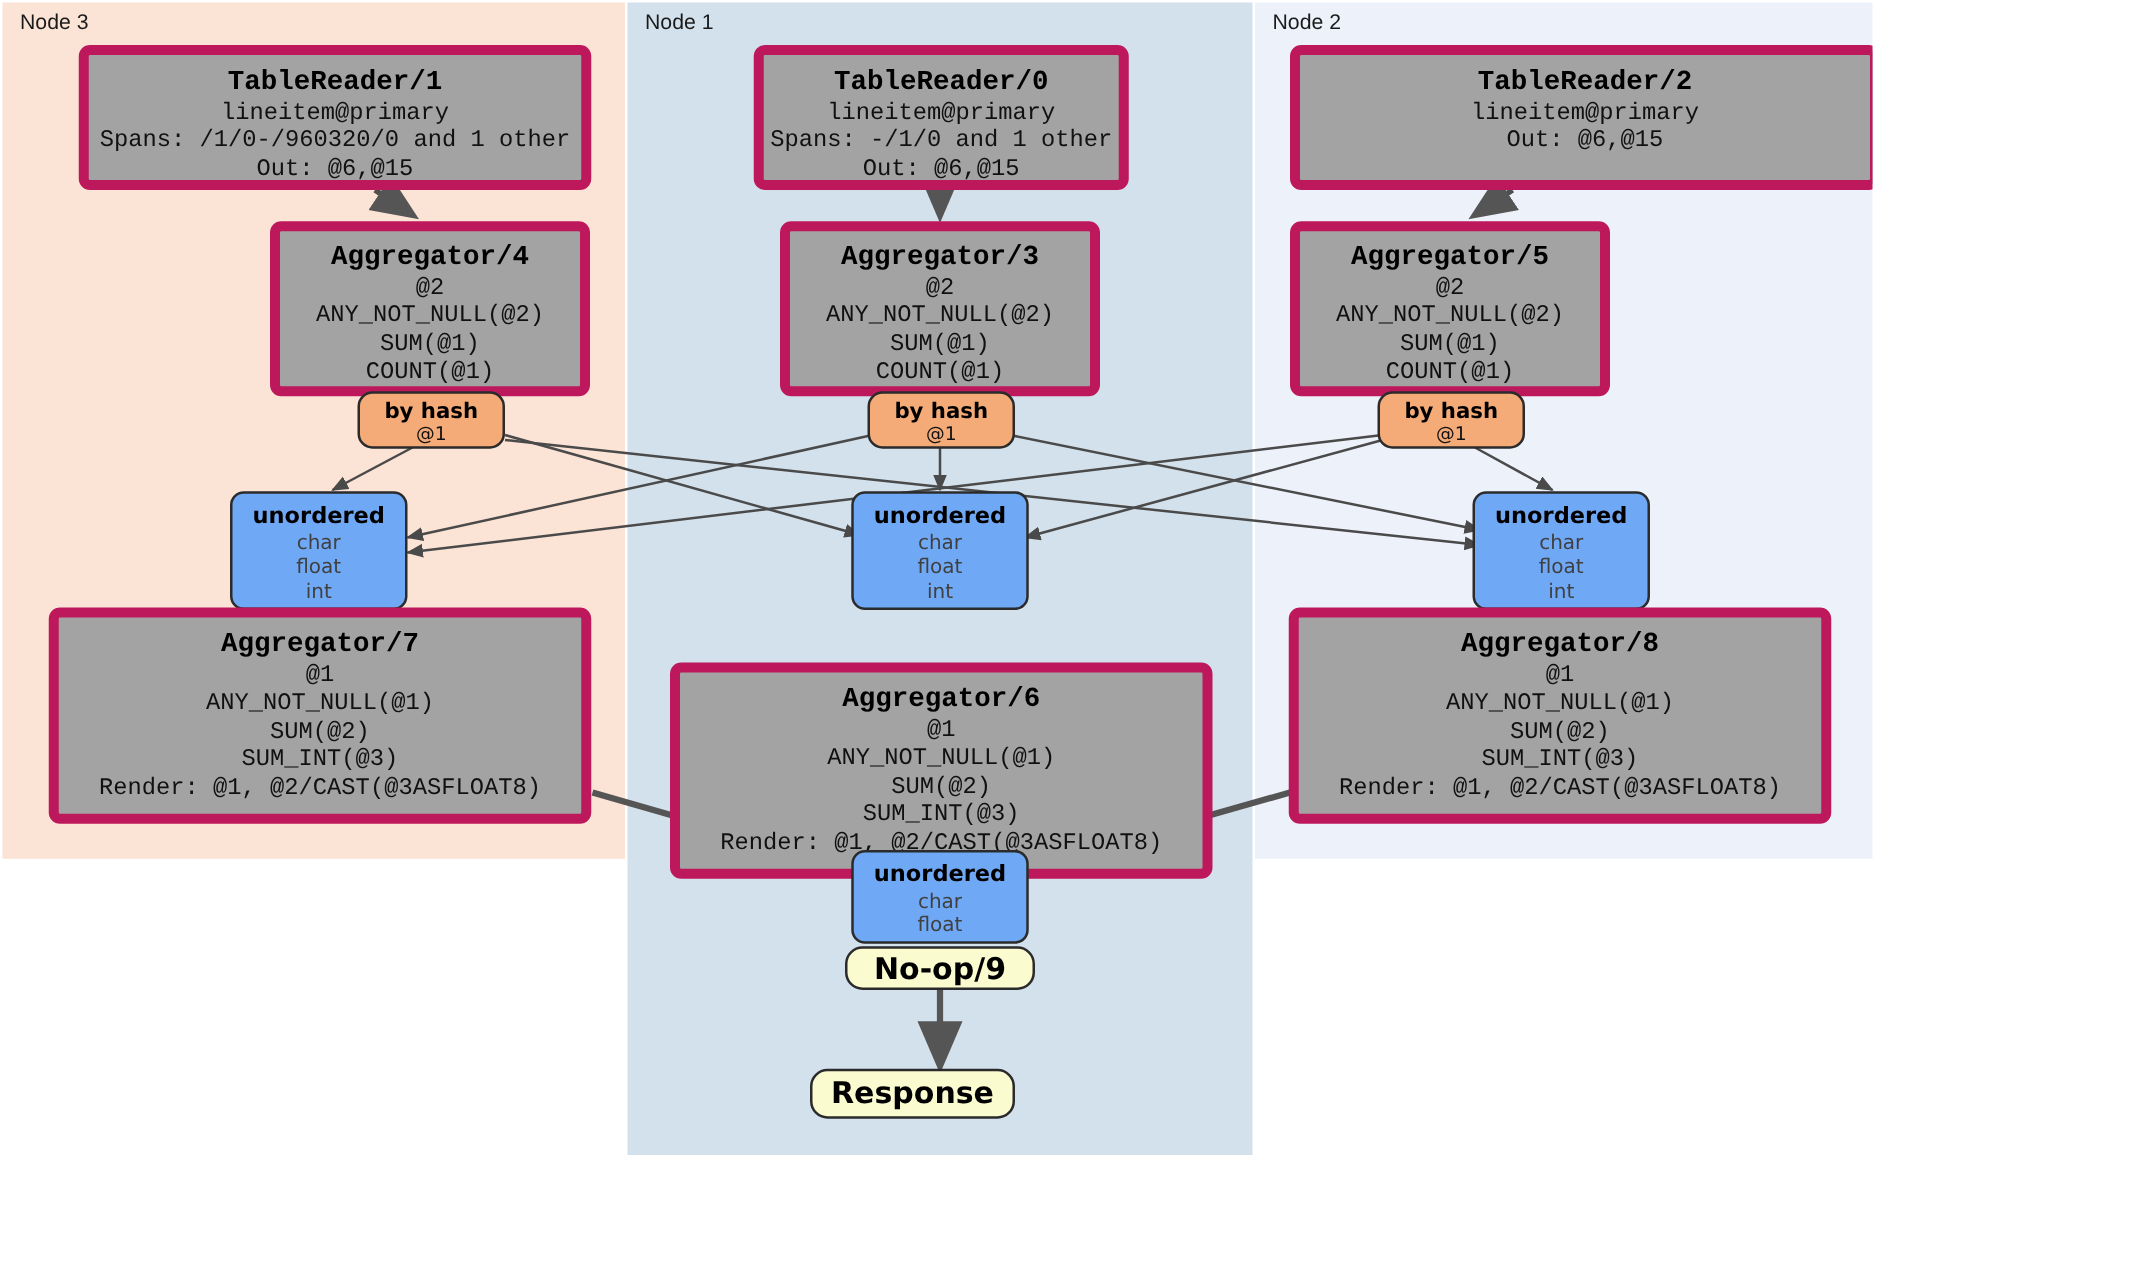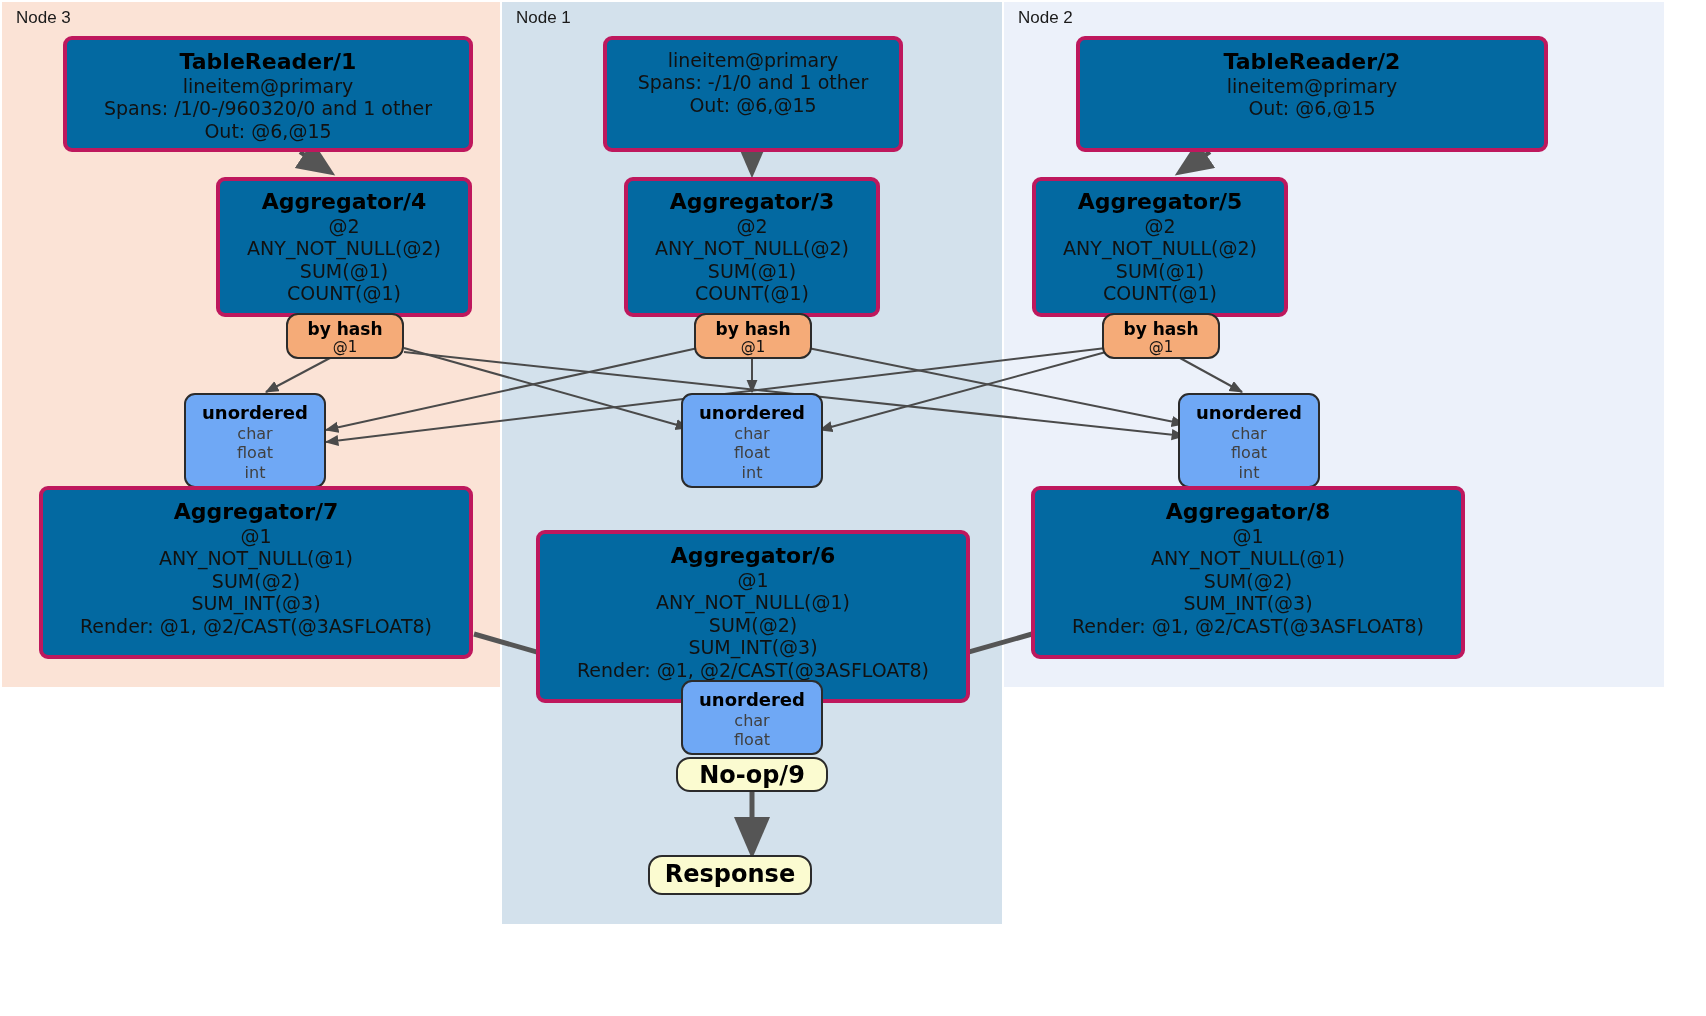--- a/index.html
+++ b/index.html
@@ -1,26 +1,26 @@
 <!DOCTYPE html>
 <html><head>
 <meta charset="utf-8">
 <title>Distributed SQL Physical Plan</title>
 <style>
   html,body{margin:0;padding:0;background:#ffffff;}
   body{font-family:"DejaVu Sans","Liberation Sans",sans-serif;}
-  #stage{position:relative;width:1664px;height:1016px;overflow:hidden;background:#ffffff;}
+  #stage{position:relative;width:1498px;height:1016px;overflow:hidden;background:#ffffff;}
 
   .node-panel{position:absolute;box-sizing:border-box;}
   .node-label{position:absolute;font-size:17px;color:#1a1a1a;font-family:"Liberation Sans","DejaVu Sans",sans-serif;}
 
   svg.edges{position:absolute;left:0;top:0;width:1706px;height:1016px;overflow:visible;}
 
-  .gbox{position:absolute;box-sizing:border-box;border:4px solid #be185d;border-radius:9px;
-        background:#0369a1;text-align:center;line-height:1.18;}
+  .gbox{position:absolute;box-sizing:border-box;border:8px solid #be185d;border-radius:9px;
+        background:#a3a3a3;text-align:center;line-height:1.18;font-family:Liberation Mono, monospace;}
   .gbox .ttl{font-weight:bold;font-size:22px;color:#000;display:block;}
   .gbox .ln{font-size:19px;color:#111;display:block;}
 
   .router{position:absolute;box-sizing:border-box;border:2px solid #2b2b2b;border-radius:12px;
           background:#f5ab78;text-align:center;line-height:1.1;}
   .router .ttl{font-weight:bold;font-size:17px;color:#000;display:block;}
   .router .ln{font-size:15px;color:#111;display:block;}
 
   .recv{position:absolute;box-sizing:border-box;border:2px solid #2b2b2b;border-radius:11px;
         background:#6fa8f5;text-align:center;line-height:1.22;}
@@ -82,26 +82,27 @@
   </svg>
 
   <div class="gbox" style="left:63px;top:36px;width:410px;height:116px;padding-top:9px;">
     <span class="ttl">TableReader/1</span>
     <span class="ln">lineitem@primary</span>
     <span class="ln">Spans: /1/0-/960320/0 and 1 other</span>
     <span class="ln">Out: @6,@15</span>
   </div>
 
   <div class="gbox" style="left:603px;top:36px;width:300px;height:116px;padding-top:9px;">
+    <span class="ttl">TableReader/0</span>
     <span class="ln">lineitem@primary</span>
     <span class="ln">Spans: -/1/0 and 1 other</span>
     <span class="ln">Out: @6,@15</span>
   </div>
 
-  <div class="gbox" style="left:1032px;top:36px;width:472px;height:116px;padding-top:9px;margin-left:44px;">
+  <div class="gbox" style="left:1032px;top:36px;width:472px;height:116px;padding-top:9px;">
     <span class="ttl">TableReader/2</span>
     <span class="ln">lineitem@primary</span>
     <span class="ln">Out: @6,@15</span>
   </div>
 
   <div class="gbox" style="left:216px;top:177px;width:256px;height:140px;padding-top:8px;">
     <span class="ttl">Aggregator/4</span>
     <span class="ln">@2</span>
     <span class="ln">ANY_NOT_NULL(@2)</span>
     <span class="ln">SUM(@1)</span>

